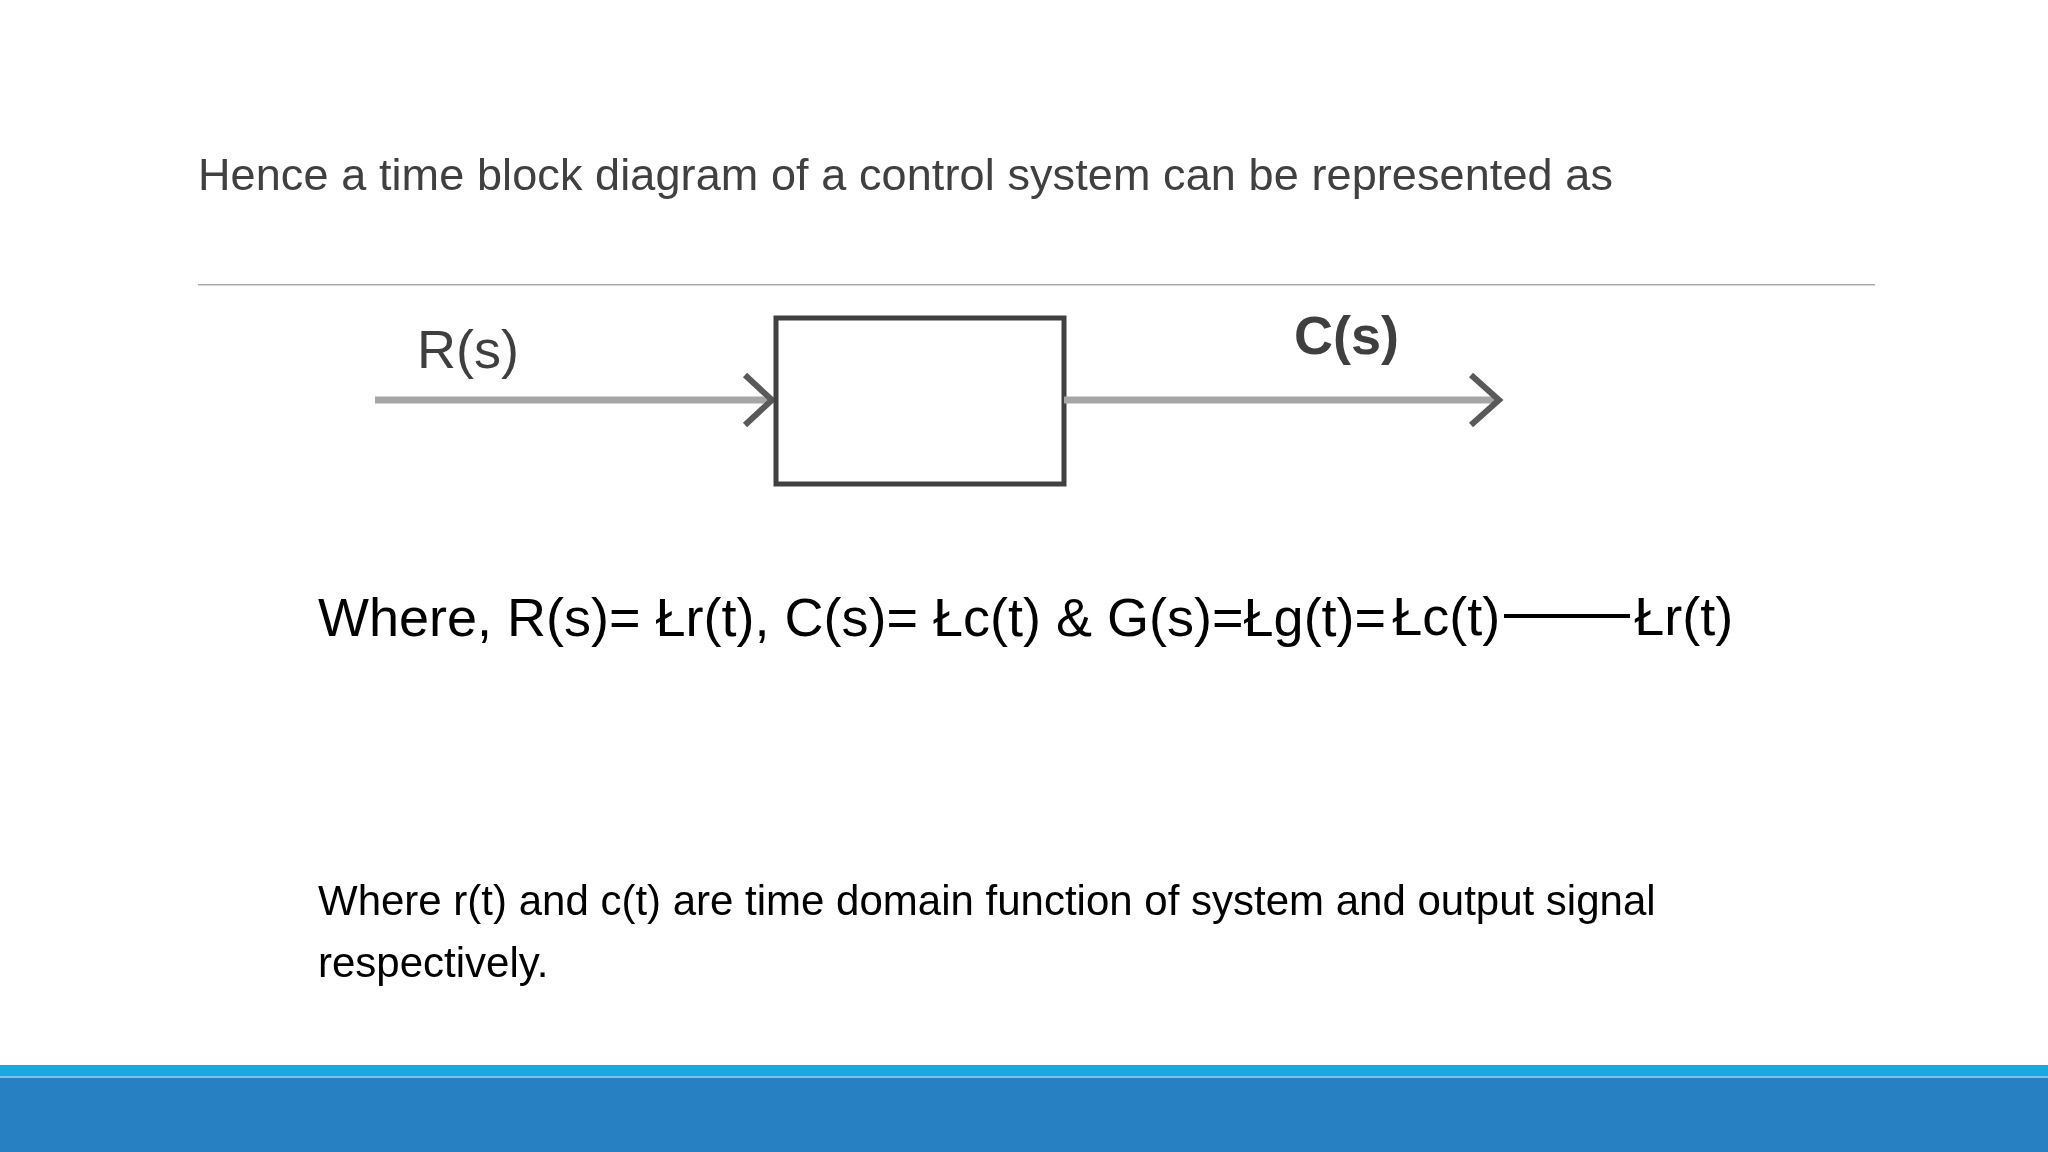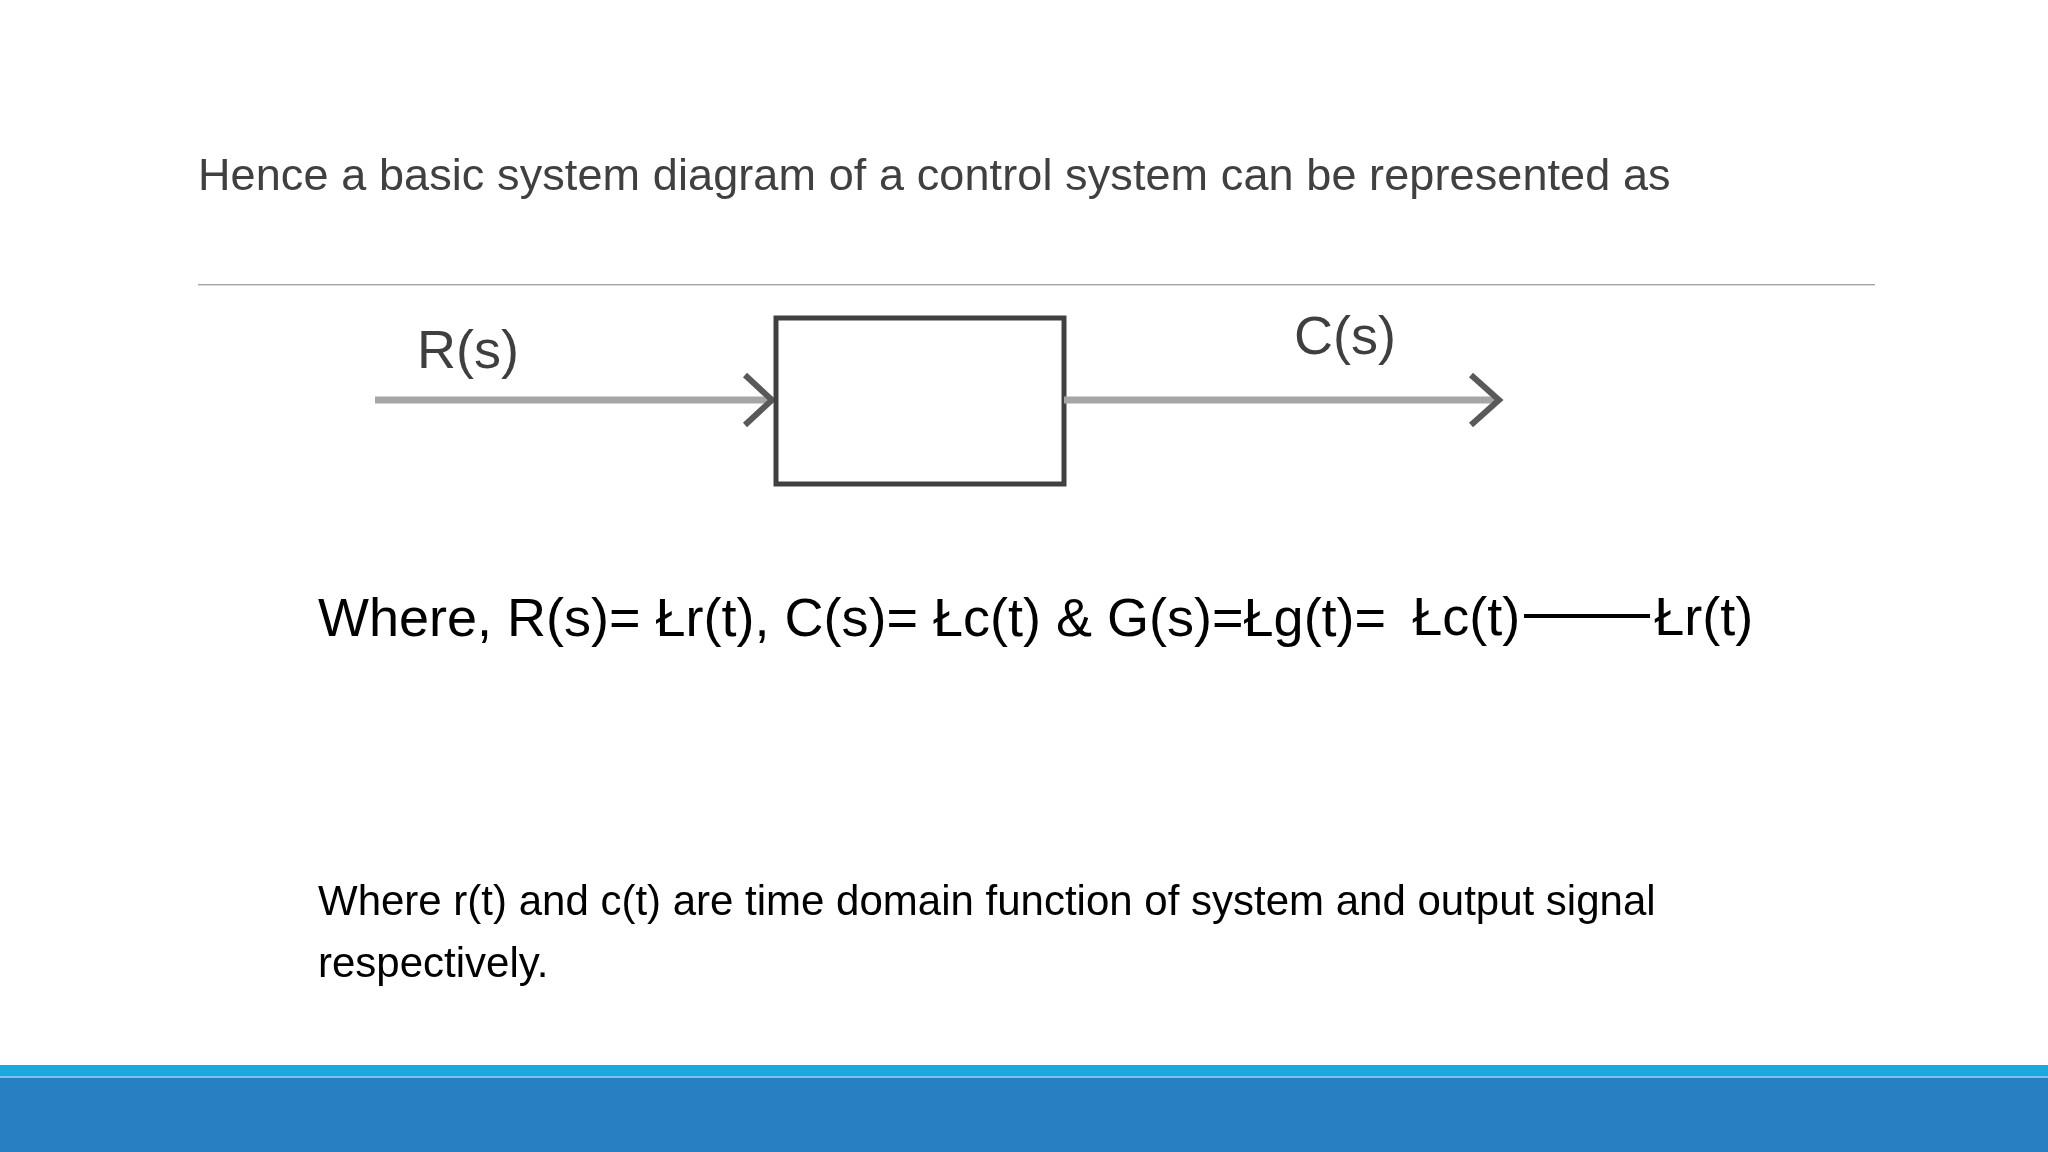--- a/index.html
+++ b/index.html
@@ -62,21 +62,21 @@
 
   .diag-label {
     position: absolute;
     font-family: "Liberation Sans", sans-serif;
     font-size: 54px;
     font-weight: 400;
     color: #3f3f3f;
     white-space: nowrap;
   }
   .label-rs { left: 417px; top: 318px; }
-  .label-cs { left: 1294px; top: 304px; }
+  .label-cs { left: 1294px; top: 304px; font-weight: bold; }
   .label-gs {
     left: 776px;
     top: 318px;
     width: 288px;
     height: 166px;
     display: flex;
     align-items: center;
     justify-content: center;
     font-size: 50px;
     color: #404040;
@@ -86,21 +86,20 @@
   .equation-line {
     position: absolute;
     left: 318px;
     top: 586px;
     display: flex;
     align-items: center;
     font-size: 54px;
     line-height: 1.0;
     color: #000000;
     white-space: nowrap;
-    gap: 20px;
   }
   .equation-text {
     display: inline-block;
   }
   .fraction {
     display: inline-flex;
     flex-direction: row;
     align-items: center;
     justify-content: center;
     margin-left: 2px;
@@ -154,21 +153,21 @@
     left: 0;
     top: 1076px;
     width: 2048px;
     height: 2px;
     background: #7cc2e8;
   }
 </style>
 </head>
 <body>
 
-<div class="slide-title">Hence a basic system diagram of a control system can be represented as</div>
+<div class="slide-title">Hence a time block diagram of a control system can be represented as</div>
 
 <div class="title-divider"></div>
 
 <div class="diagram">
   <svg width="2048" height="1152" viewBox="0 0 2048 1152" xmlns="http://www.w3.org/2000/svg">
 
     <line x1="375" y1="400" x2="770" y2="400" stroke="#a6a6a6" stroke-width="7"></line>
 
     <polyline points="745,375 772,400 745,425" fill="none" stroke="#595959" stroke-width="6" stroke-linecap="butt" stroke-linejoin="miter"></polyline>
 

